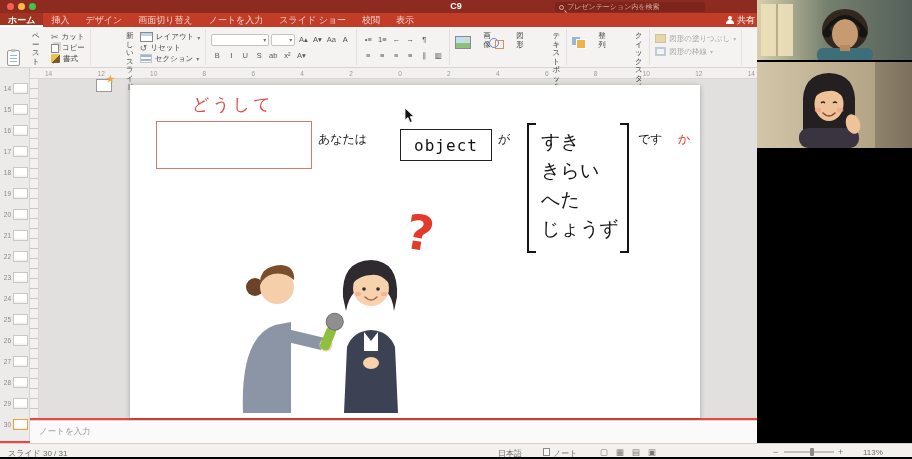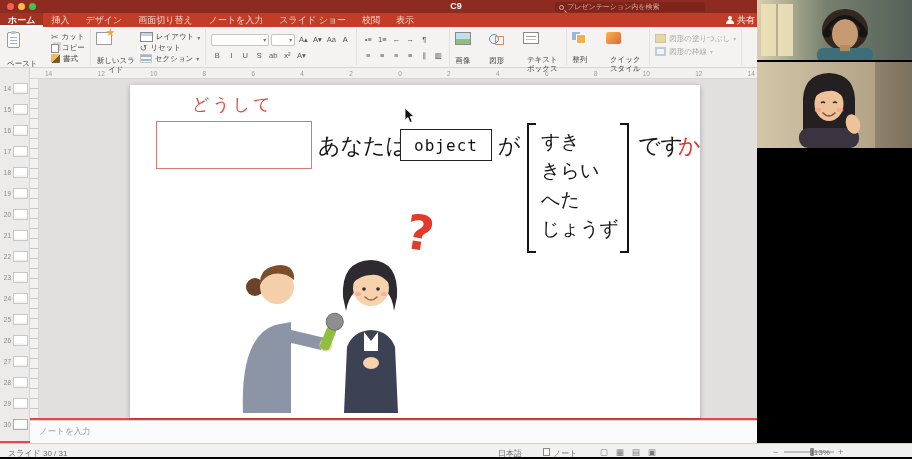--- a/index.html
+++ b/index.html
@@ -21,21 +21,21 @@
 .tab{padding:0 8px;display:flex;align-items:center;font-size:9px;color:#f3d5cd;white-space:nowrap}
 .tab.active{background:rgba(0,0,0,.16);color:#fff;font-weight:bold;box-shadow:inset 0 -2px 0 #fff}
 .share{position:absolute;right:157px;top:13px;height:14px;display:flex;align-items:center;gap:3px;color:#fff;font-size:9px;z-index:11}
 .person-ic{width:8px;height:8px;position:relative}
 .person-ic::before{content:"";position:absolute;left:2px;top:0;width:4px;height:4px;border-radius:50%;background:#fff}
 .person-ic::after{content:"";position:absolute;left:0;top:4px;width:8px;height:4px;border-radius:4px 4px 0 0;background:#fff}
 
 
 .ribbon{position:absolute;left:0;top:27px;width:100%;height:41px;background:#f5f3f1;border-bottom:1px solid #d7d4d1;display:flex;align-items:stretch;padding:2px 2px;color:#3f3f3f;z-index:5}
 .rgroup{display:flex;gap:4px;padding:1px 5px;border-right:1px solid #e2dfdc;align-items:flex-start}
-.bigbtn{display:flex;flex-direction:column;align-items:flex-start;width:40px;font-size:7.5px;line-height:8.5px;text-align:center;gap:12px;padding-top:2px}
+.bigbtn{display:flex;flex-direction:row;align-items:flex-end;width:40px;font-size:7.5px;line-height:8.5px;text-align:center;gap:12px;padding-top:2px}
 .stack{display:flex;flex-direction:column;justify-content:space-between;padding:2px 0;height:36px}
 .sbtn{display:flex;align-items:center;gap:3px;font-size:7.5px;height:11px;white-space:nowrap}
 .caret{font-size:6px;color:#7a7a7a}
 .fcol{display:flex;flex-direction:column;gap:3px;padding:3px 0}
 .frow{display:flex;gap:2px;align-items:center;height:13px}
 .fbox{height:12px;border:1px solid #c6c3c0;background:#fff;border-radius:2px;font-size:7px;color:#888;display:flex;align-items:center;justify-content:space-between;padding:0 2px}
 .gbtn{min-width:12px;height:12px;display:flex;align-items:center;justify-content:center;font-size:7.5px;color:#4c4c4c;border-radius:2px}
 .gbtn:nth-child(odd){color:#5a5a5a}
 .grayed{opacity:.45}
 
@@ -77,21 +77,21 @@
 .trow{display:flex;align-items:center;gap:2px;height:21px;padding-left:1px;flex:0 0 auto}
 .tnum{width:10px;text-align:right;font-size:6.5px;color:#8a8a8a}
 .tbox{width:15px;height:11px;background:linear-gradient(#fff 70%,#f0eeec);border:1px solid #c9c6c3}
 .trow.selected .tbox{border:1.5px solid #e8a33d}
 
 
 .canvas{position:absolute;left:30px;top:79px;right:0;bottom:39px;background:#e2e0de}
 .slide{position:absolute;left:130px;top:85px;width:570px;height:333px;background:#fff;box-shadow:0 1px 5px rgba(0,0,0,.28);z-index:5}
 .prompt{position:absolute;left:62px;top:8px;font-size:17px;letter-spacing:3px;color:#e2493e}
 .answer-box{position:absolute;left:26px;top:36px;width:156px;height:48px;border:1px solid #d57a6e;background:#fff}
-.jp{position:absolute;font-size:22px;color:#141414;white-space:nowrap}
+.jp{position:absolute;font-size:12px;color:#141414;white-space:nowrap}
 .subject{left:188px;top:46px}
 .object-box{position:absolute;left:270px;top:44px;width:92px;height:32px;border:1.5px solid #222;background:#fff;font-family:"DejaVu Sans Mono",monospace;font-size:16px;color:#111;display:flex;align-items:center;justify-content:center;letter-spacing:1px}
 .particle{left:368px;top:46px}
 .brk{position:absolute;width:9px;height:130px;top:38px}
 .brk.l{left:397px;border-left:2.5px solid #141414;border-top:2.5px solid #141414;border-bottom:2.5px solid #141414}
 .brk.r{left:490px;border-right:2.5px solid #141414;border-top:2.5px solid #141414;border-bottom:2.5px solid #141414}
 .options{position:absolute;left:411px;top:42px;width:78px}
 .opt{font-size:19px;line-height:29px;color:#141414;white-space:nowrap}
 .copula{left:508px;top:46px}
 .qparticle{left:548px;top:46px;color:#e2332a}
@@ -103,21 +103,21 @@
 .statusbar{position:absolute;left:0;top:443px;width:100%;height:16px;background:#f3f1ef;border-top:1px solid #d2cfcc;font-size:8px;color:#6c6c6c;z-index:70}
 .st-counter{position:absolute;left:8px;top:4px}
 .st-lang{position:absolute;left:498px;top:4px}
 .st-notes{position:absolute;left:543px;top:4px;display:flex;gap:3px}
 .note-ic{width:7px;height:8px;border:1px solid #8a8a8a;background:#fff}
 .viewicons{position:absolute;left:600px;top:0;height:16px;display:flex;gap:8px;align-items:center;font-size:8.5px;color:#777}
 .zminus{position:absolute;left:773px;top:3px;font-size:9px;color:#777}
 .ztrack{position:absolute;left:784px;top:7px;width:50px;height:2px;background:#c2bfbc}
 .zknob{position:absolute;left:810px;top:4px;width:4px;height:8px;background:#8a8a8a;border-radius:1px}
 .zplus{position:absolute;left:838px;top:3px;font-size:9px;color:#777}
-.zpct{position:absolute;left:810px;top:4px}
+.zpct{position:absolute;left:863px;top:4px}
 
 
 .vpanel{position:absolute;left:757px;top:0;width:155px;height:443px;background:#000;z-index:60;display:flex;flex-direction:column}
 .vid{display:block;width:155px;flex:0 0 auto}
 .vgap{height:2px;background:#000}
 
 
 .cursor{position:absolute;left:404px;top:108px;z-index:90}
 </style>
 </head>

